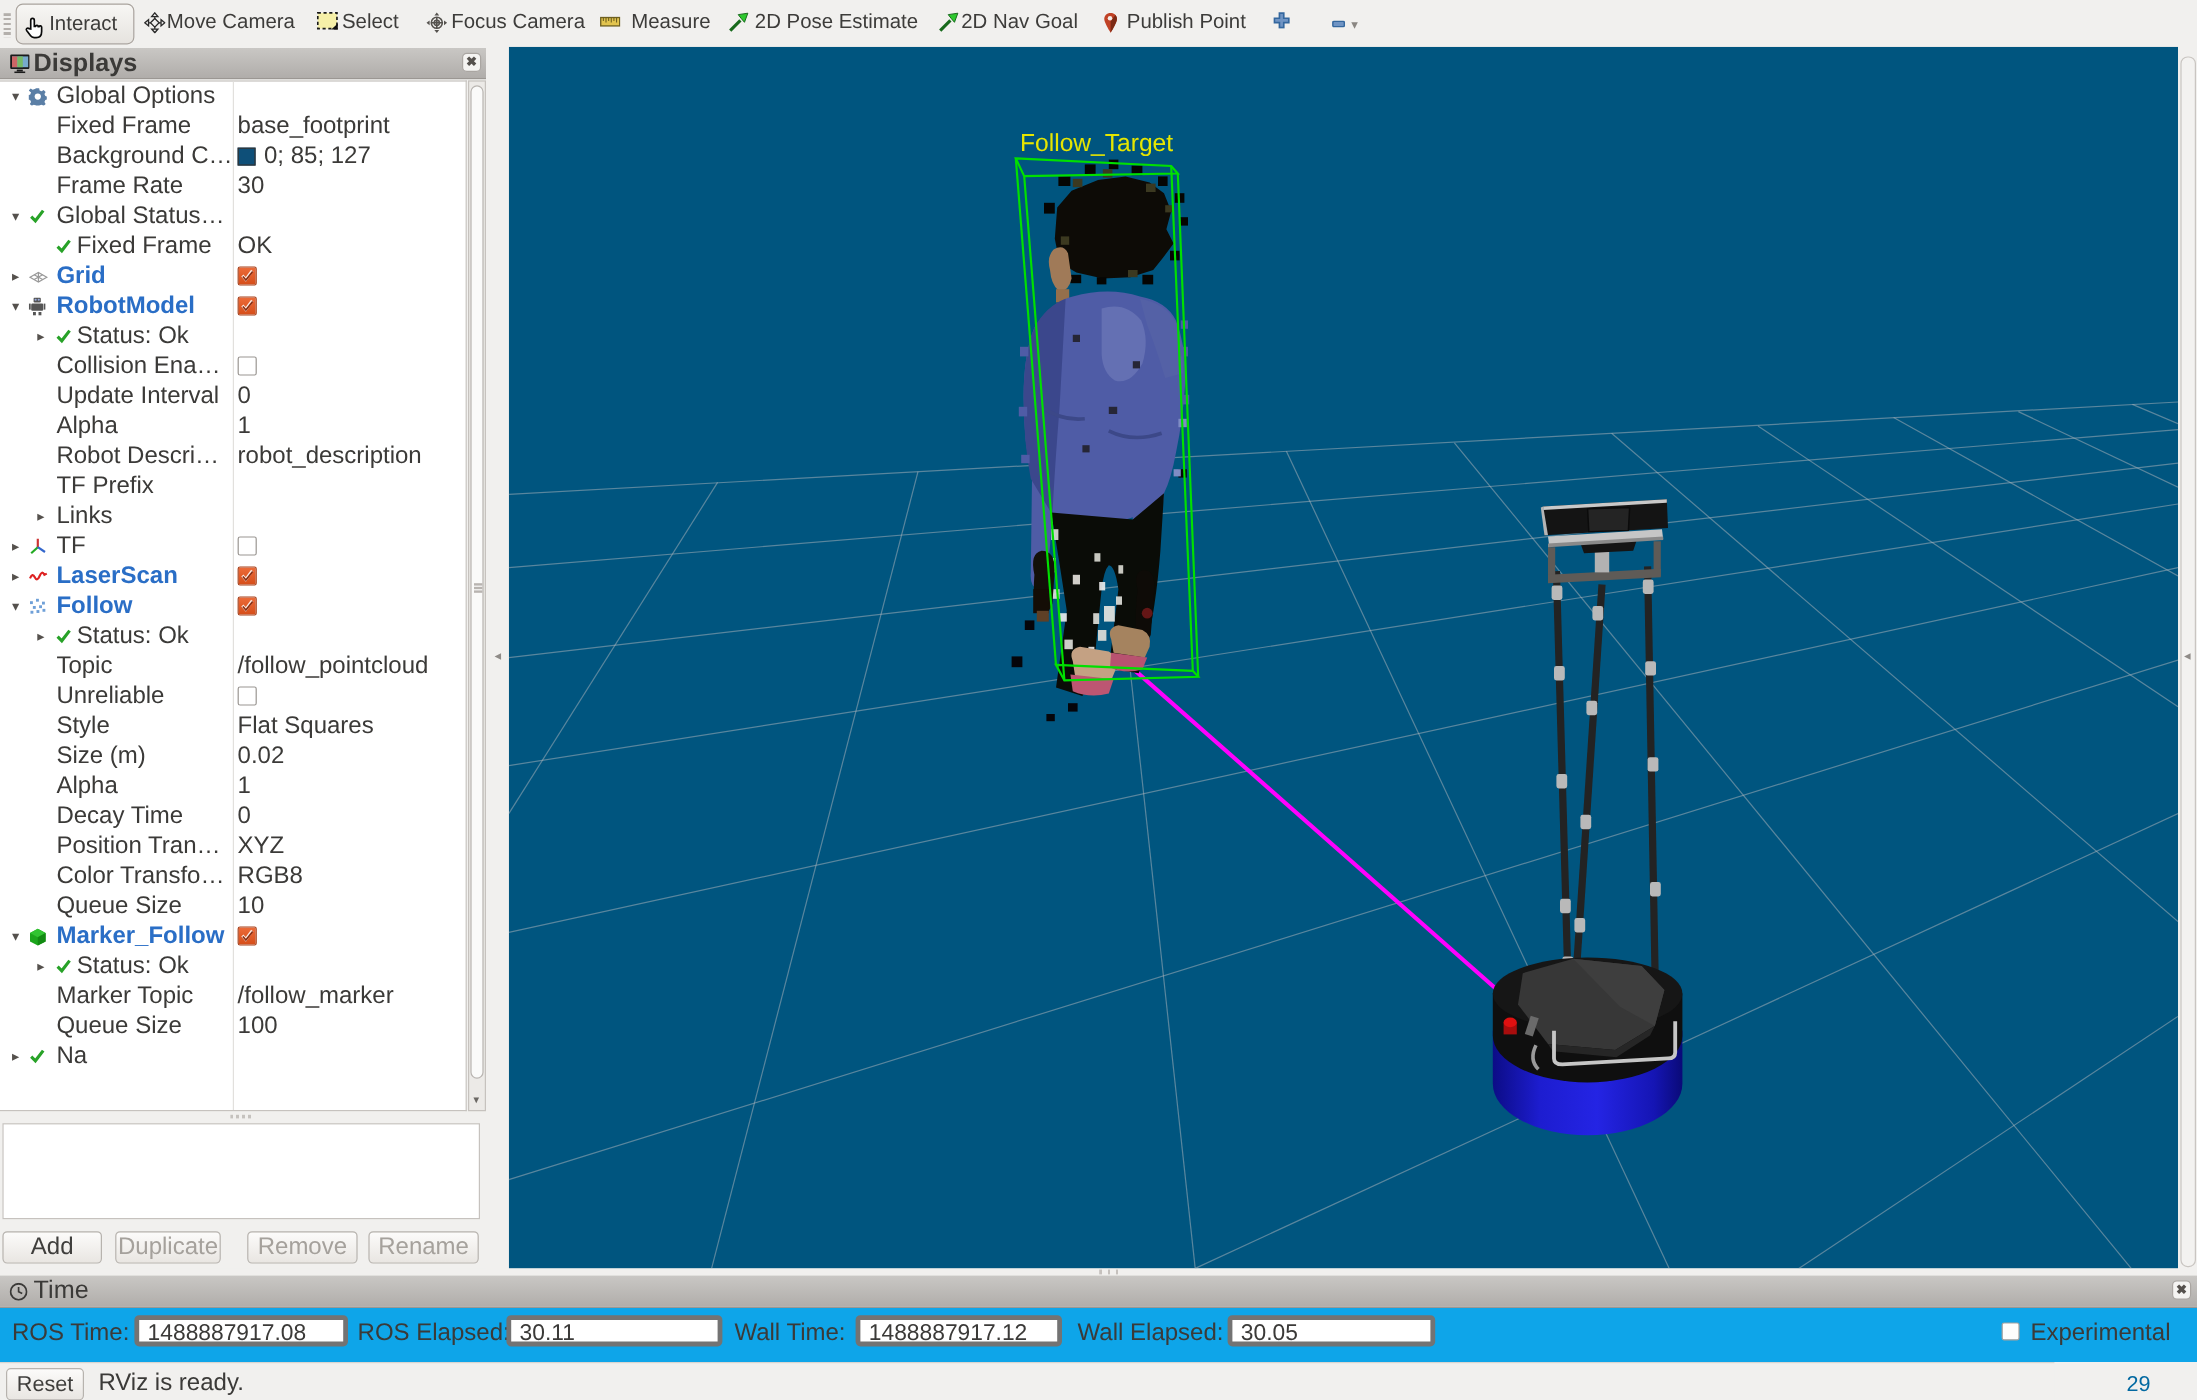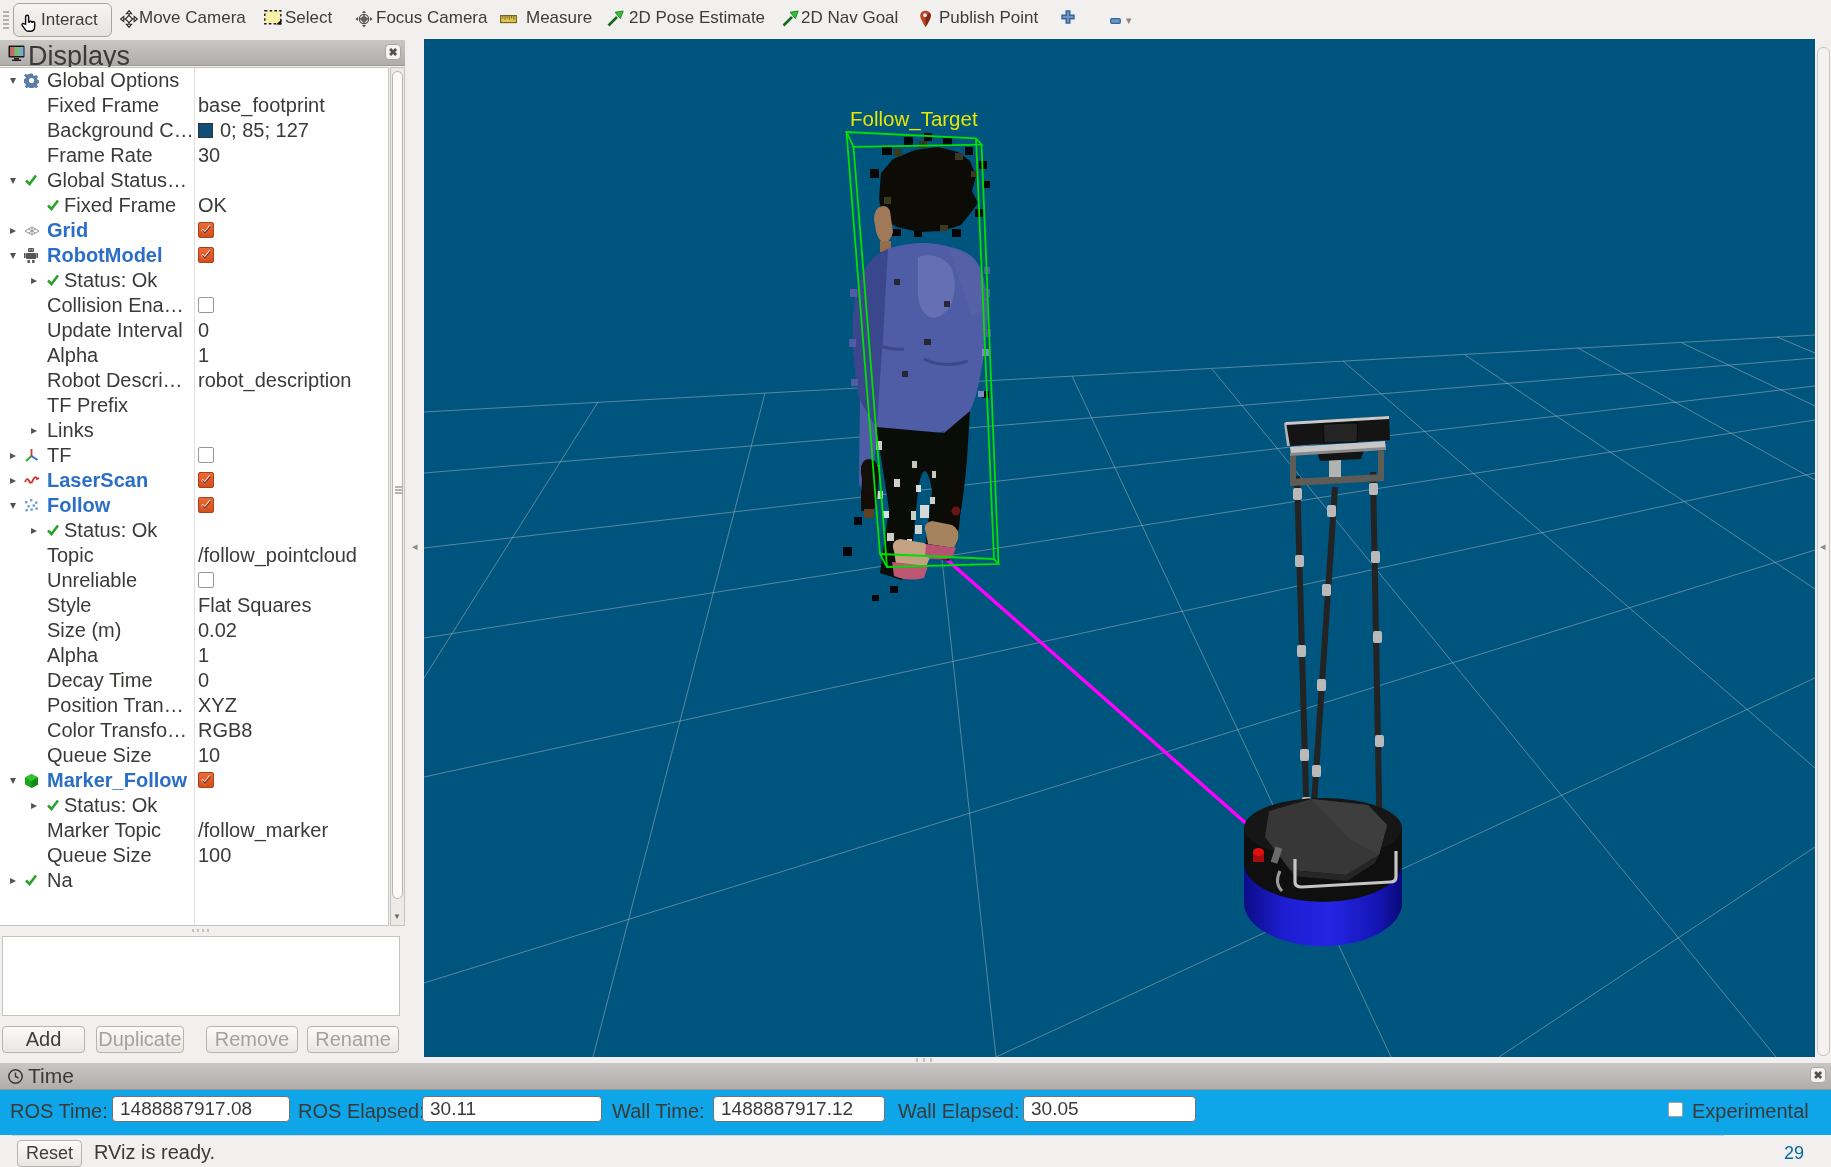--- a/index.html
+++ b/index.html
@@ -6,21 +6,21 @@
 #toolbar { position:absolute; left:0; top:0; width:1831px; height:39px; background:#f1f0ee; }
 #dragh { position:absolute; left:3px; top:11px; width:6px; height:20px;
   background:repeating-linear-gradient(to bottom,#b3afab 0 2px,transparent 2px 4px); }
 #interact { position:absolute; left:13px; top:3px; width:99px; height:34px; border:1px solid #aaa49e; border-radius:6px; background:linear-gradient(#f7f6f4,#e6e3df); }
 #interact .tbi { left:6px; }
 #interact .tbl { left:27px; }
 .tbi { position:absolute; top:10px; }
 .tbl { position:absolute; top:8px; font-size:17px; color:#3d3c3a; white-space:nowrap; }
 #lpanel { position:absolute; left:0; top:40px; width:405px; height:1017px; background:#f1f0ee; }
 #lphead { position:absolute; left:0; top:0; width:405px; height:26px; background:linear-gradient(#c9c7c4,#b0adaa); border-bottom:1px solid #9b9793; }
-#lphead .pt { position:absolute; left:28px; top:1px; font-size:27px; color:#3b3a38; }
+#lphead .pt { position:absolute; left:28px; top:1px; font-size:21px; color:#3b3a38;font-weight:bold; }
 .closeb { position:absolute; width:16px; height:16px; background:#f5f4f2; border:1px solid #aaa6a2; border-radius:4px; color:#55514d; font-size:11px; line-height:14px; text-align:center; font-weight:bold; }
 #tree { position:absolute; left:0; top:27px; width:389px; height:859px; background:#fff; border:1px solid #c6c2be; border-left:none; }
 #tree .col { position:absolute; left:194px; top:0; width:1px; height:100%; background:#e2e0dd; }
 .trow { position:relative; height:25px; }
 .trow .ar { position:absolute; top:5px; font-size:12px; color:#55514d; }
 .trow .ti { position:absolute; top:5px; }
 .trow .nn, .trow .vv { position:absolute; top:1px; font-size:20px; color:#3b3a38; white-space:nowrap; }
 .trow .nb { position:absolute; top:1px; font-size:20px; font-weight:bold; color:#2a6ec6; white-space:nowrap; }
 .trow .vv { left:198px; }
 .trow .sw { position:absolute; left:198px; top:5px; width:15px; height:15px; background:#0e4f78; border:1px solid #333; }
@@ -38,23 +38,23 @@
 .btn.dis { color:#a5a19c; }
 #canvas3d { position:absolute; left:424px; top:39px; width:1391px; height:1018px;border-radius:28px; }
 #rstrip { position:absolute; left:1817px; top:47px; width:13px; height:1009px; background:#f3f2f0; border:1px solid #c9c5c1; border-radius:6px; }
 #hsplit { position:absolute; left:916px; top:1058px; width:20px; height:4px;
   background:repeating-linear-gradient(to right,#c5c1bd 0 2px,transparent 2px 7px); }
 #timepanel { position:absolute; left:0; top:1063px; width:1831px; height:72px; }
 #tphead { position:absolute; left:0; top:0; width:1831px; height:27px; background:linear-gradient(#c9c7c4,#b0adaa); border-bottom:1px solid #9b9793; }
 #tphead .pt { position:absolute; left:28px; top:1px; font-size:21px; color:#3b3a38; }
 #tpbody { position:absolute; left:0; top:27px; width:1831px; height:45px; background:#0ea5e9; }
 .flabel { position:absolute; top:10px; font-size:20px; color:#3b3a38; }
-.finput { position:absolute; top:6px; height:26px; background:#fff; border:1px solid #737373; border-radius:4px; font-size:19px; color:#3b3a38; line-height:24px; padding-left:7px; }
+.finput { position:absolute; top:6px; height:26px; background:#fff; border:4px solid #737373; border-radius:4px; font-size:19px; color:#3b3a38; line-height:24px; padding-left:7px; }
 #expchk { position:absolute; left:1668px; top:12px; width:15px; height:15px; background:#fdfdfc; border:1px solid #a6a29e; border-radius:2px; }
-#statusbar { position:absolute; left:0; top:1135px; width:1712px; height:32px; background:#f1f0ee; border-top:1px solid #d8d5d1;margin-left:12px; }
+#statusbar { position:absolute; left:0; top:1135px; width:1712px; height:32px; background:#f1f0ee; border-top:1px solid #d8d5d1; }
 </style></head>
 <body>
 <div id="toolbar">
  <div id="dragh"></div>
  <div id="interact">
       <span class="tbi"><svg width="16" height="19" viewBox="0 0 16 19">
           <path d="M5.6 10.2 L5.6 3 Q5.6 1.3 7.1 1.3 Q8.6 1.3 8.6 3 L8.6 8 L9.5 8 Q9.8 7 10.8 7.1 Q11.8 7.2 11.9 8.2 L12.6 8.2 Q12.9 7.4 13.8 7.6 Q14.7 7.8 14.7 8.8 L14.7 12.2 Q14.7 17.3 10.2 17.3 L8.4 17.3 Q6.6 17.3 5.5 15.8 L2.2 11.4 Q1.5 10.4 2.4 9.7 Q3.3 9 4.2 9.9 Z" fill="#fff" stroke="#0a0a0a" stroke-width="1.4"></path>
         </svg></span>
       <span class="tbl" style="top:6px">Interact</span>
     </div>

